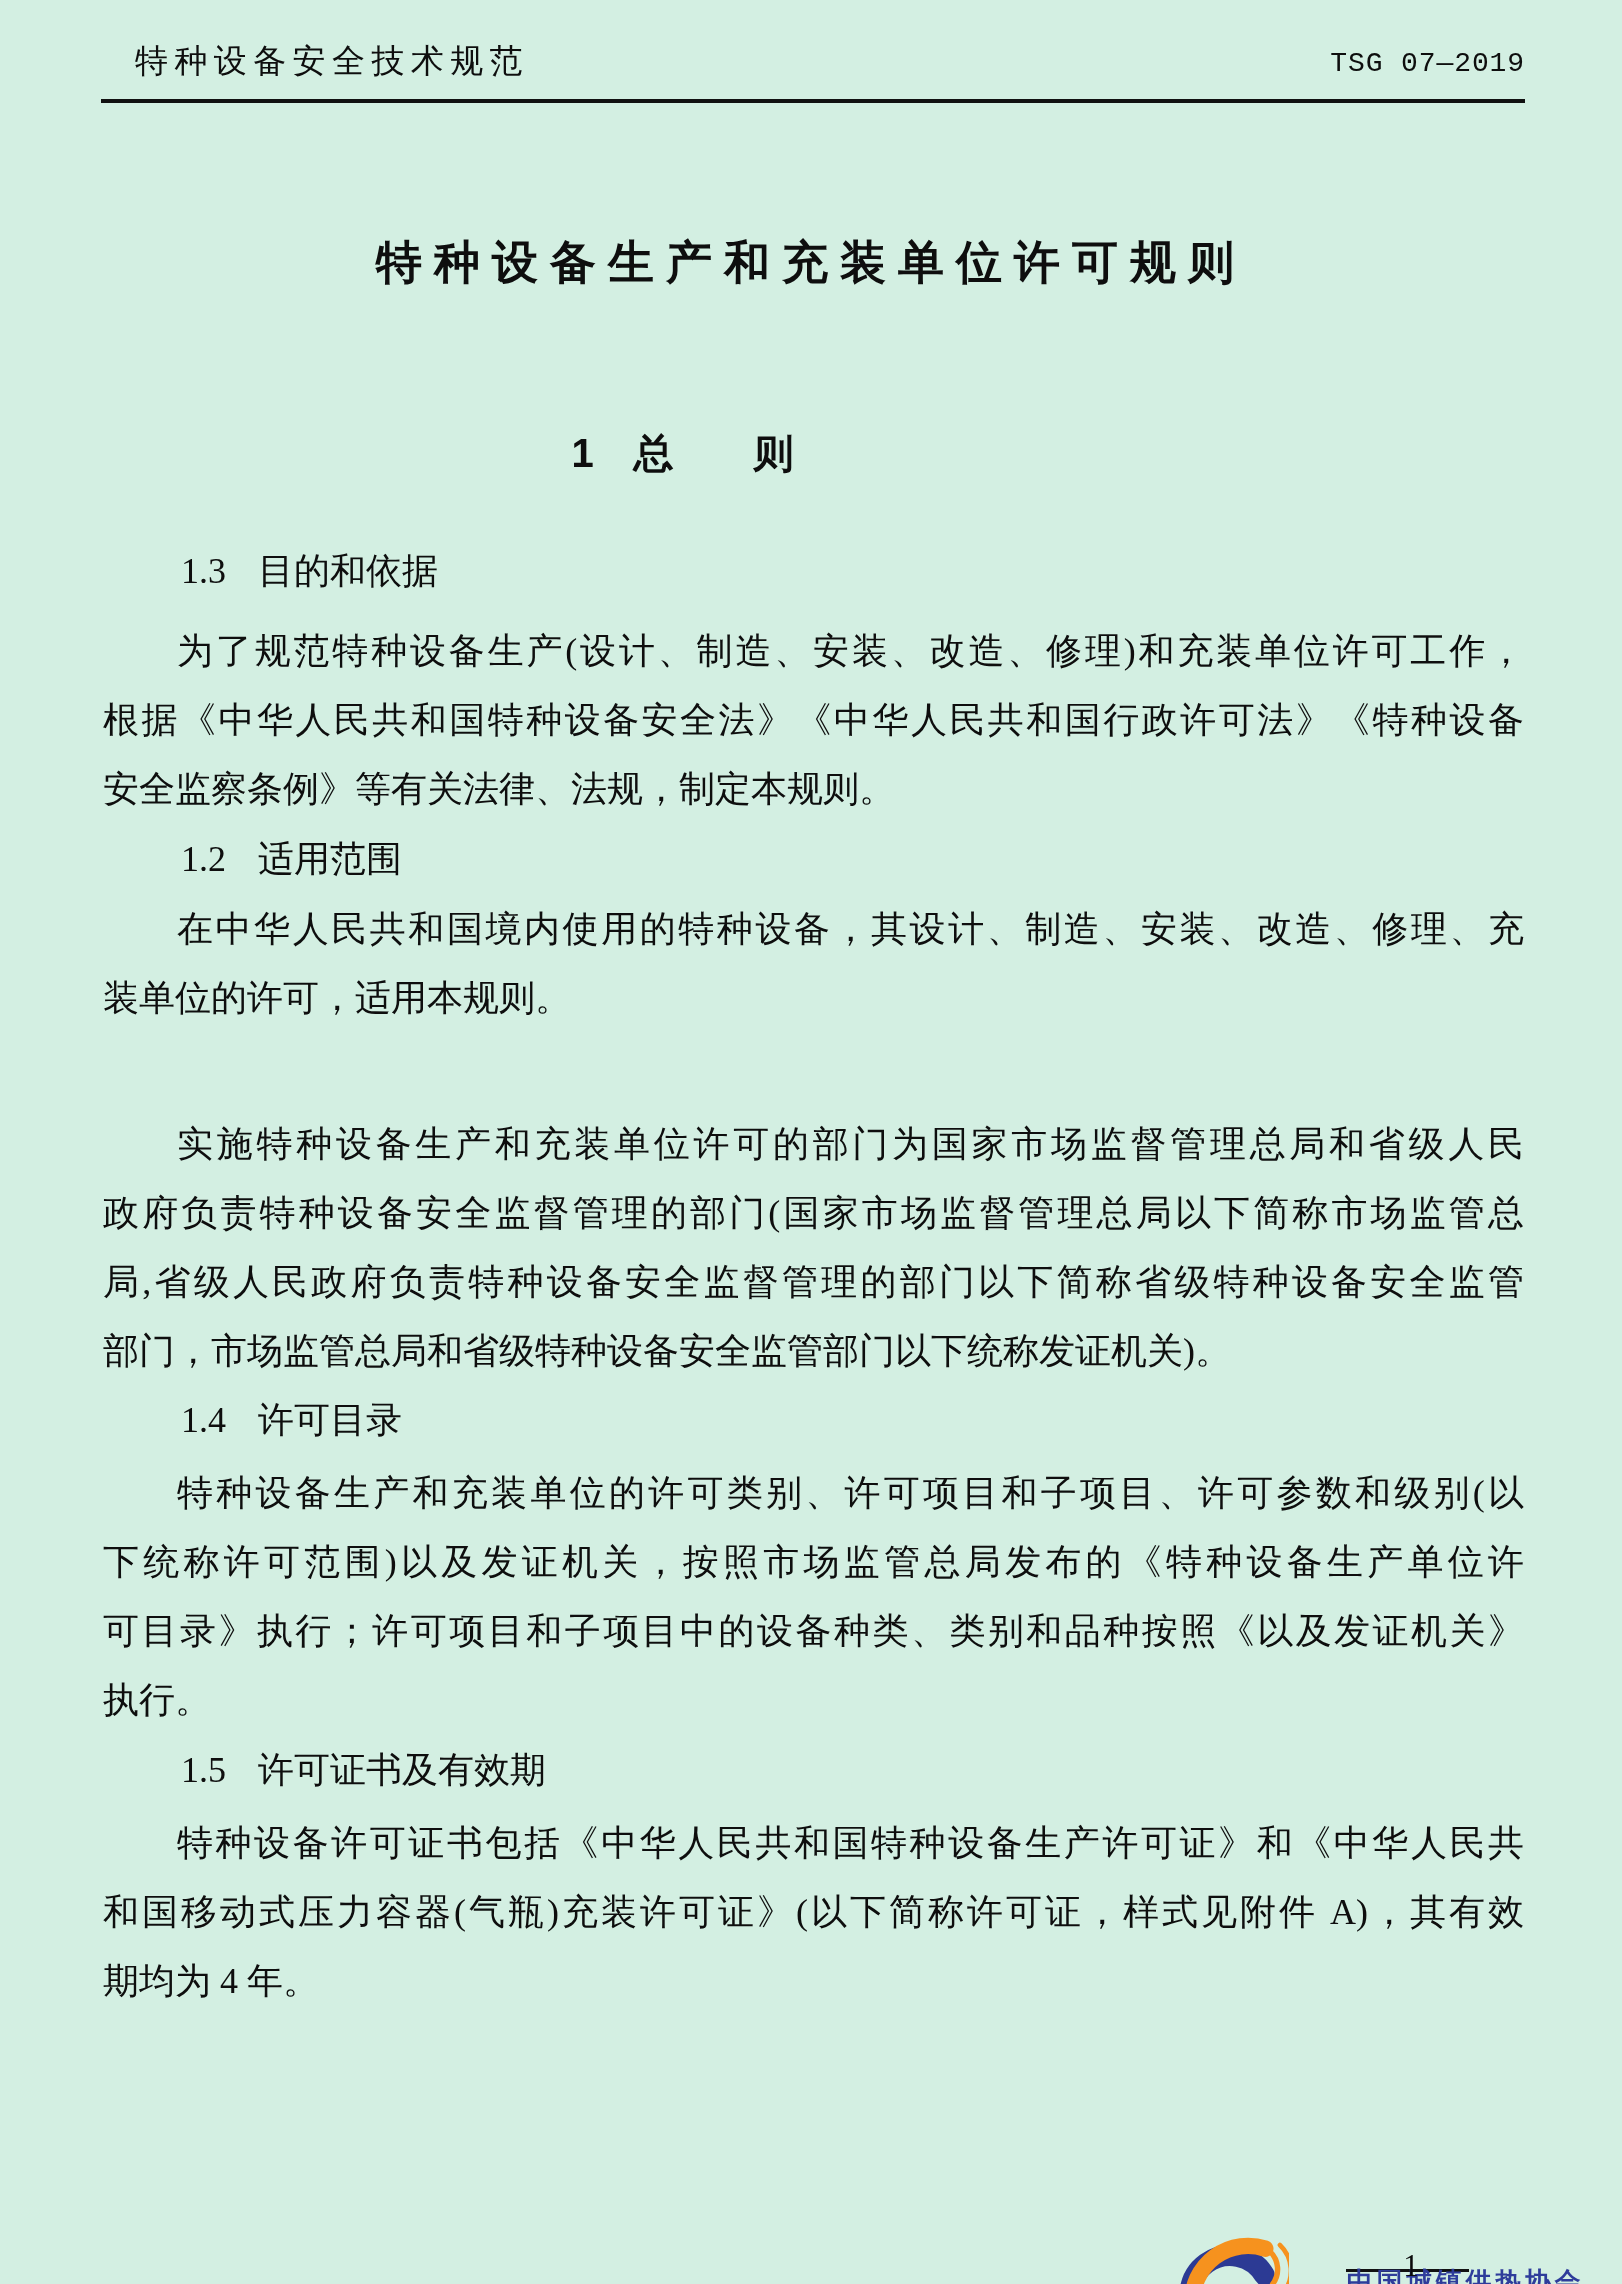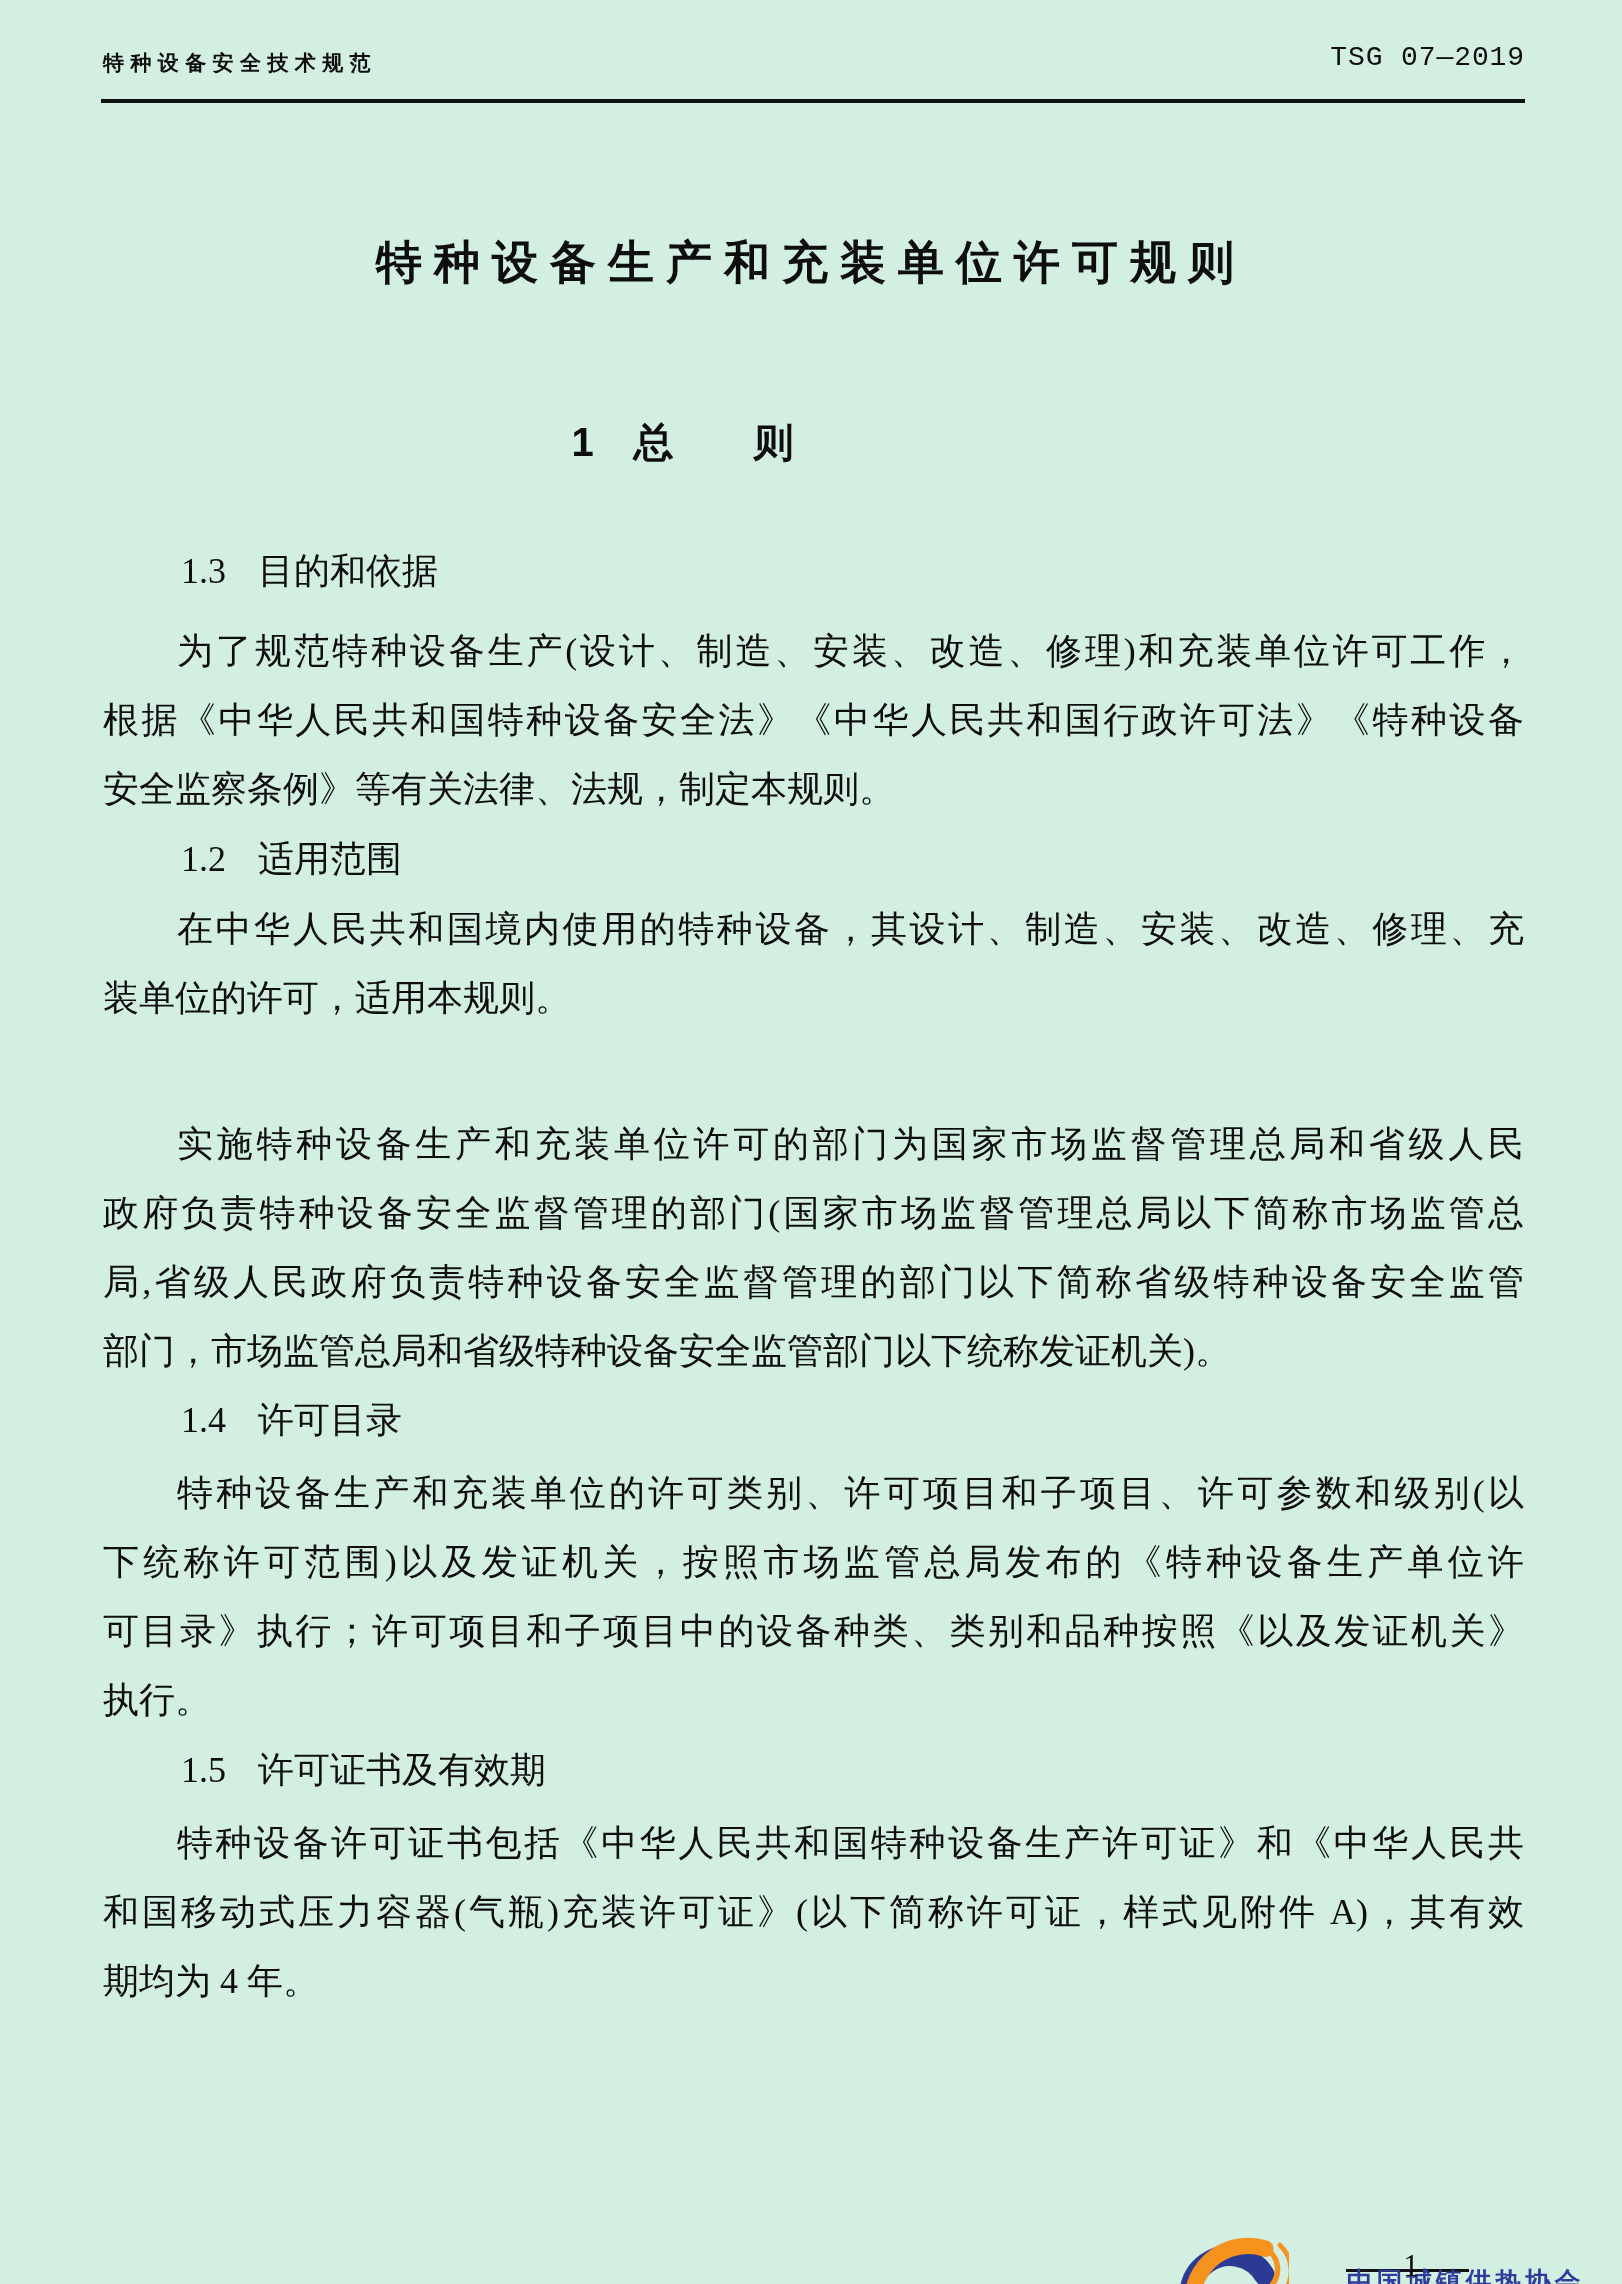--- a/index.html
+++ b/index.html
@@ -18,24 +18,25 @@
     position: absolute;
     left: 103px;
     top: 43px;
     width: 1422px;
     display: flex;
     justify-content: space-between;
     align-items: flex-end;
   }
   .header-left {
     font-family: "Liberation Sans", sans-serif;
-    font-weight: 700;
-    font-size: 21px;
+    font-weight: 400;
+    font-size: 33px;
     letter-spacing: 6.4px;
     line-height: 1.1;
+    margin-left: 32px;
   }
   .header-right {
     font-family: Liberation Mono, monospace;
     font-weight: 500;
     font-size: 28px;
     letter-spacing: 0.9px;
     line-height: 1.1;
     margin-left: 16px;
   }
   .header-rule {
@@ -57,21 +58,21 @@
     text-align: center;
     font-family: Liberation Serif, serif;
     font-weight: 700;
     font-size: 46px;
     letter-spacing: 12px;
     line-height: 55px;
   }
   .chapter-heading {
     position: absolute;
     left: 0;
-    top: 417px;
+    top: 428px;
     width: 1365px;
     text-align: center;
     font-family: "Liberation Sans", sans-serif;
     font-weight: 700;
     font-size: 40px;
     line-height: 50px;
   }
 
   
   .sec-heading, .para {

